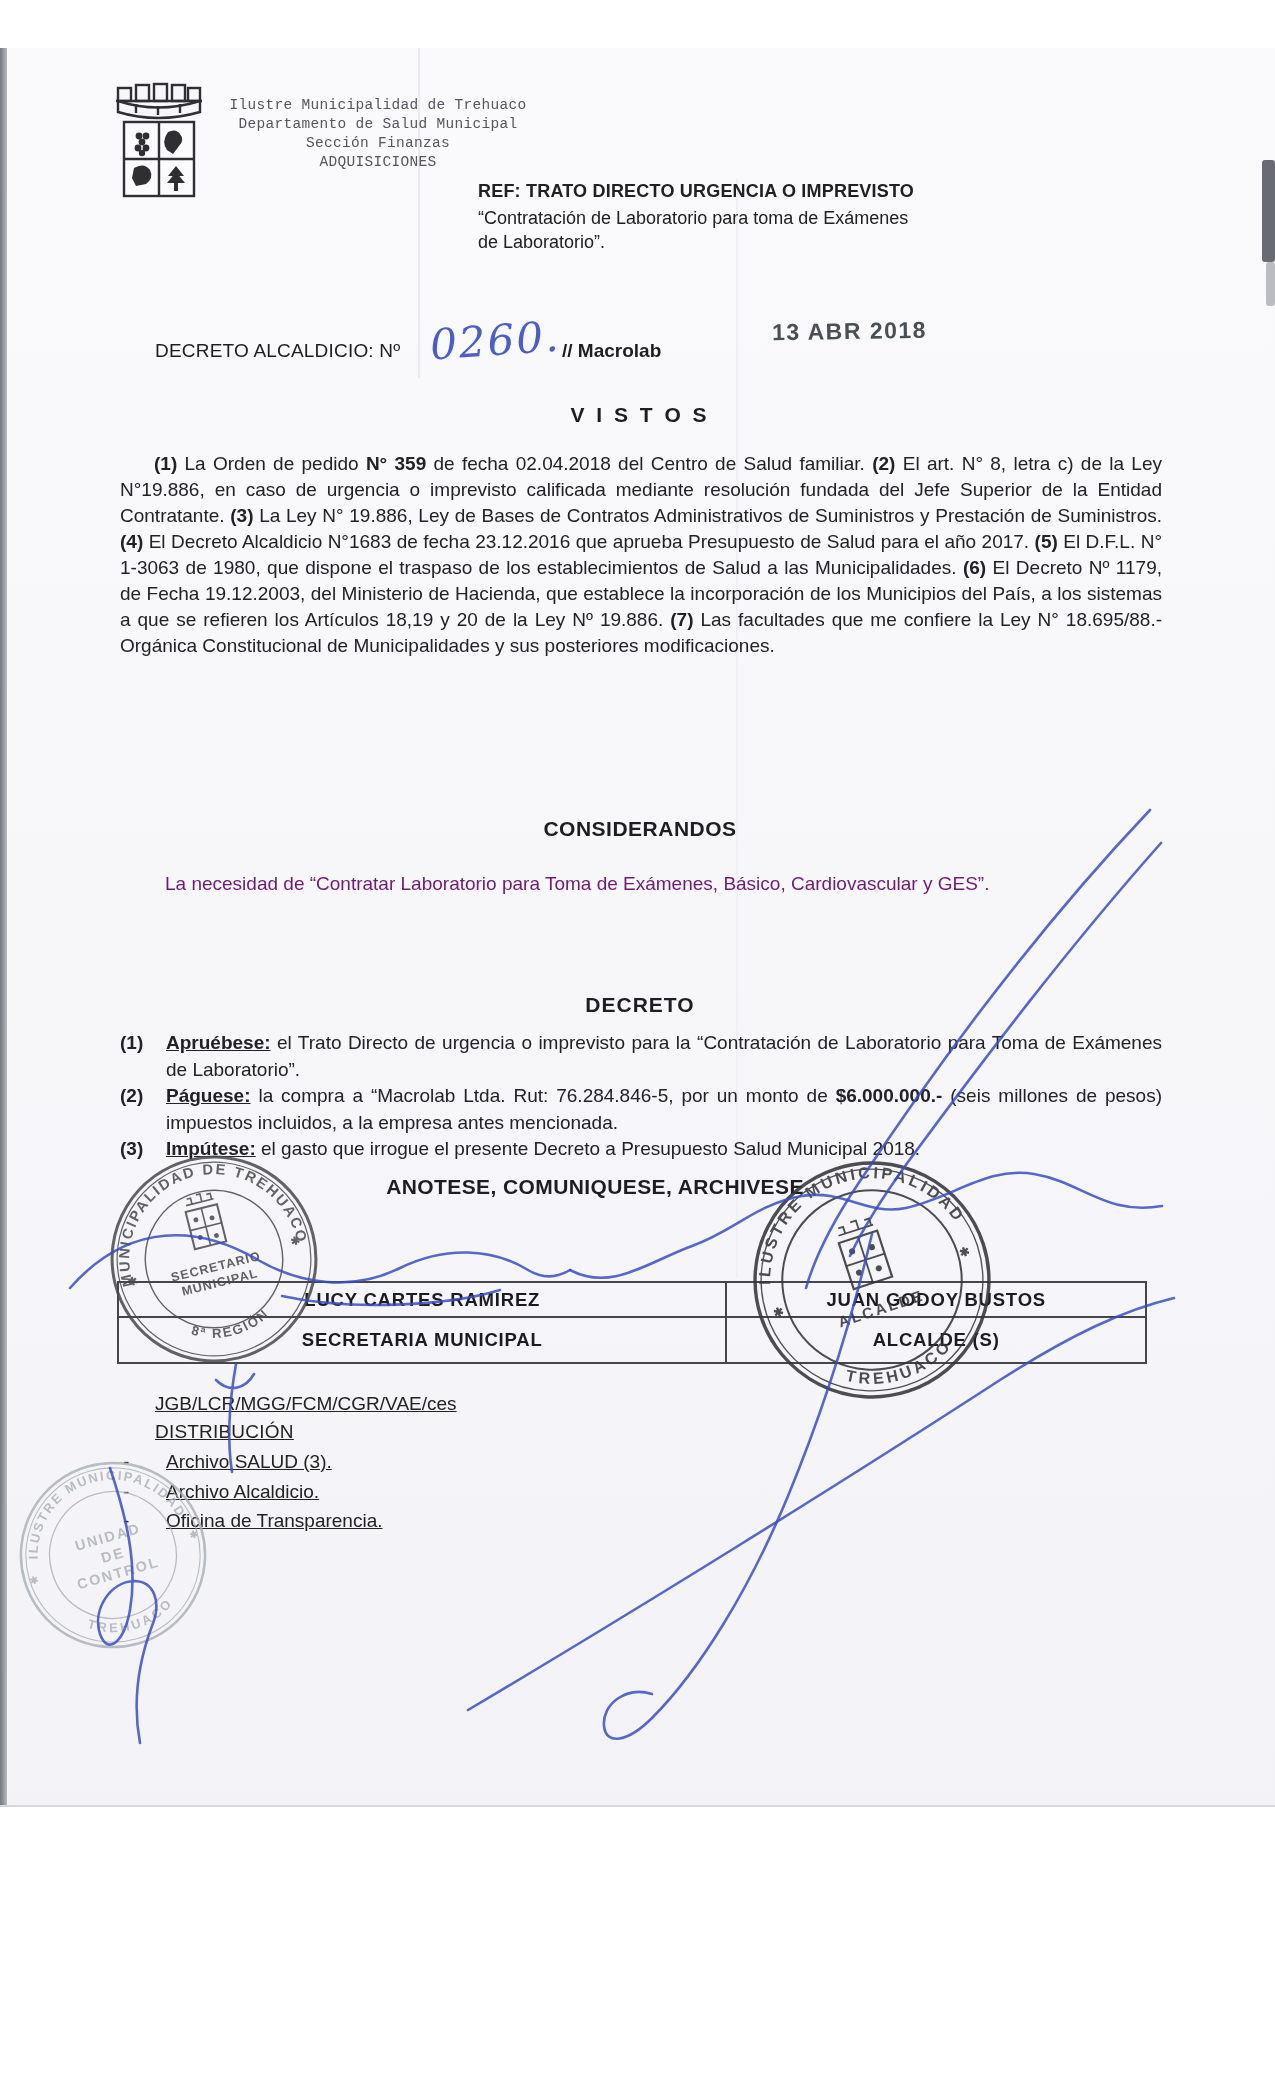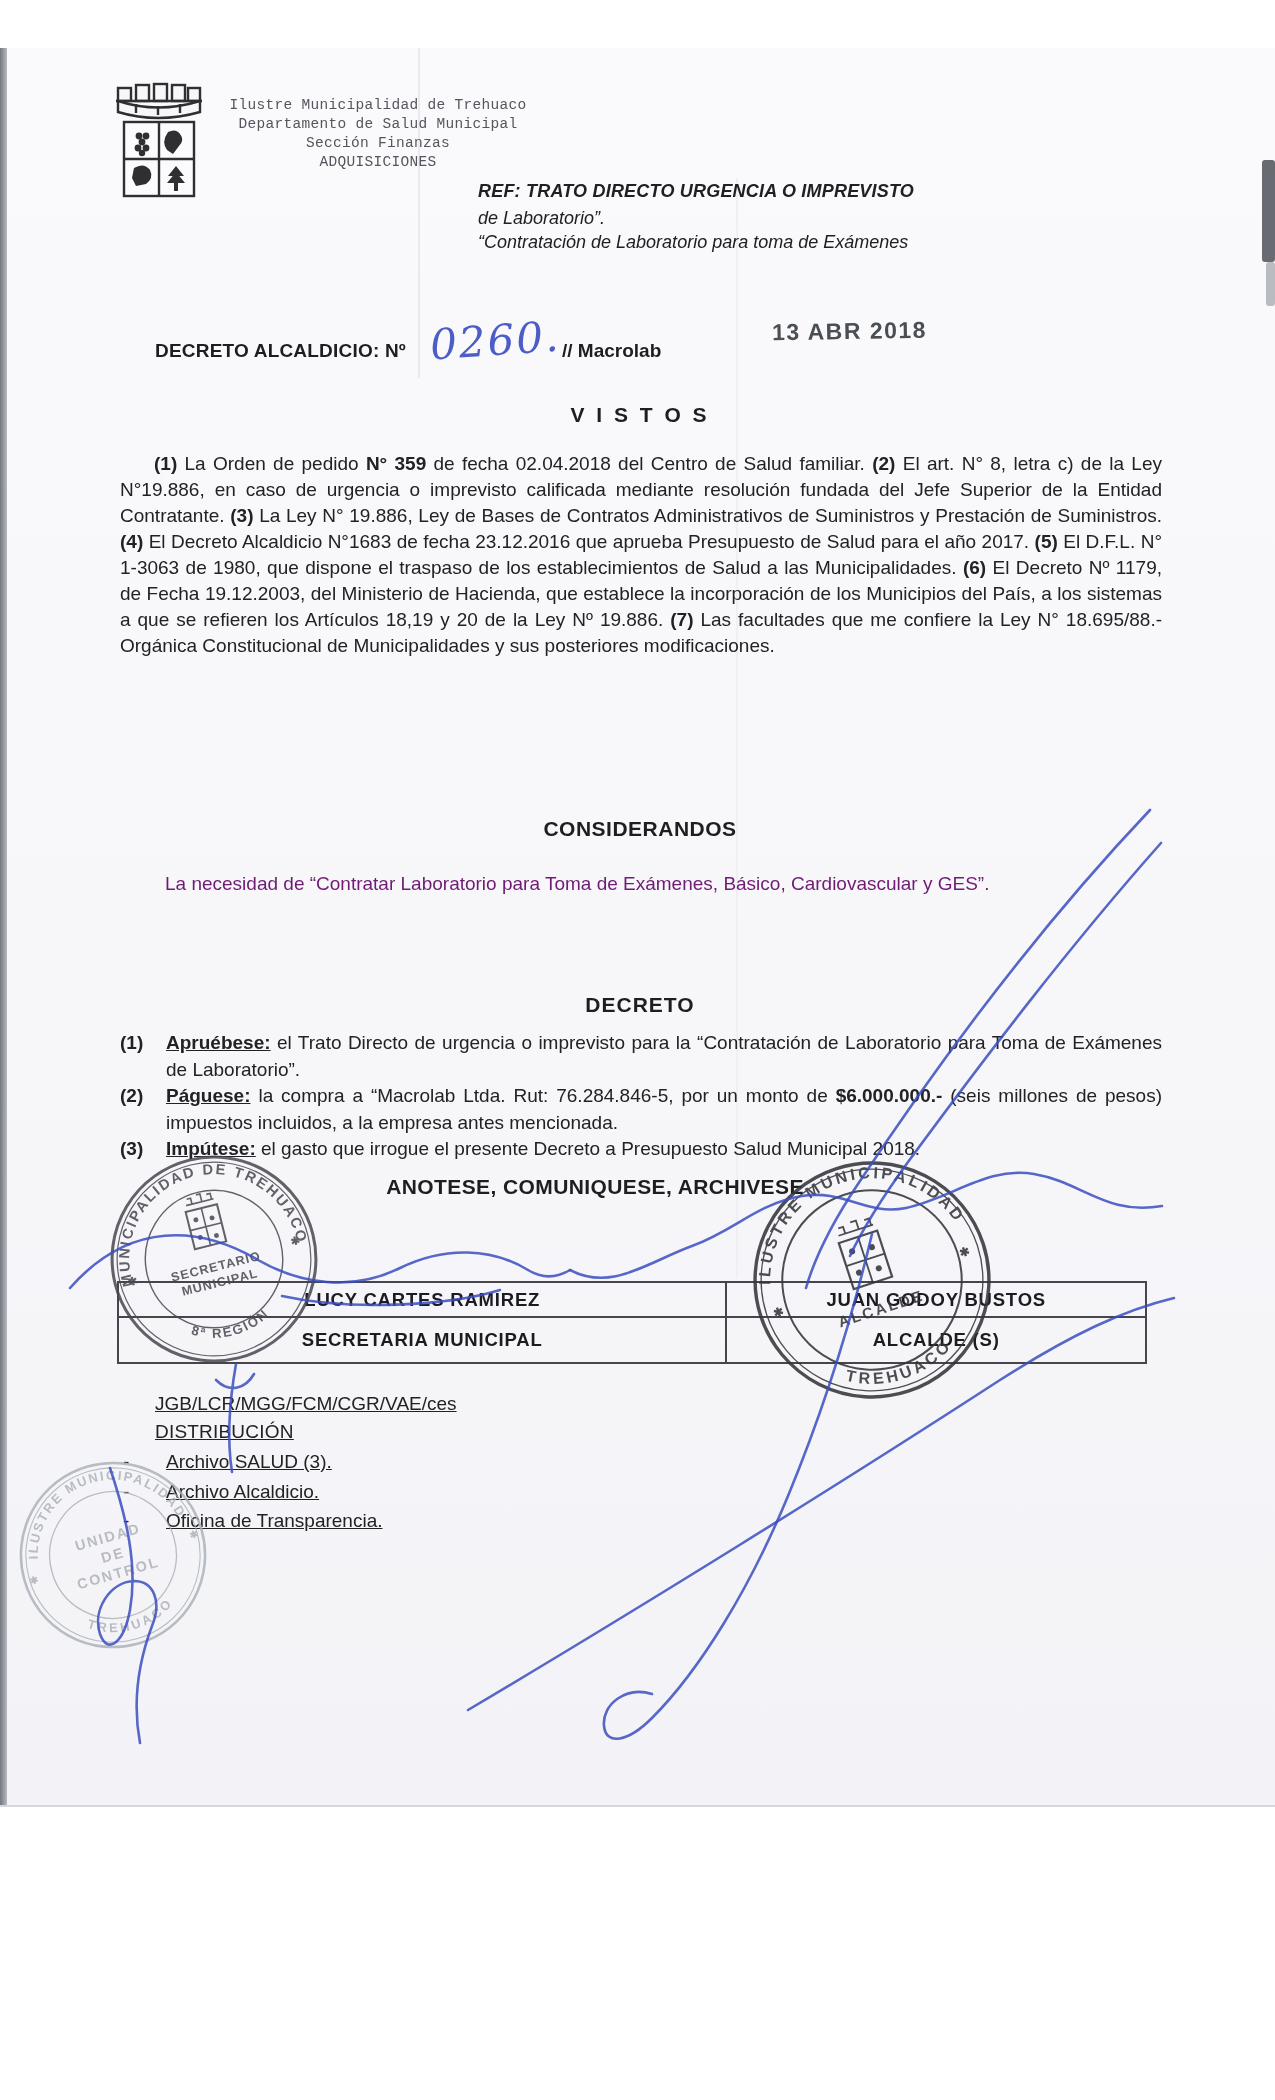--- a/index.html
+++ b/index.html
@@ -15,24 +15,24 @@
   .edge-right-tail{position:absolute;left:1266px;top:214px;width:9px;height:44px;
         background:#b9bcc2;border-radius:3px;z-index:9;}
   .crease1{position:absolute;left:418px;top:0;width:2px;height:330px;background:#e9e9ee;z-index:1;}
   .crease2{position:absolute;left:736px;top:130px;width:2px;height:1100px;background:#f0f0f4;z-index:1;}
 
   .coat{position:absolute;left:106px;top:32px;width:104px;height:124px;z-index:2;}
   .org{position:absolute;left:198px;top:48px;width:360px;text-align:center;z-index:2;
        font-family:"Liberation Mono","DejaVu Sans Mono",monospace;
        font-size:14.5px;line-height:19px;color:#54555e;letter-spacing:.3px;}
 
-  .ref{position:absolute;left:478px;top:131px;width:470px;font-size:18px;line-height:24px;color:#202024;z-index:2;font-style:italic;}
+  .ref{position:absolute;left:478px;top:131px;width:470px;font-size:18px;line-height:24px;color:#202024;z-index:2;}
   .ref .r1{font-weight:700;margin-bottom:3px;letter-spacing:.2px;}
 
-  .decree-label{position:absolute;left:155px;top:292px;font-size:19px;font-weight:700;letter-spacing:.2px;z-index:2;}
+  .decree-label{position:absolute;left:155px;top:292px;font-size:19px;font-weight:400;letter-spacing:.2px;z-index:2;}
   .decree-number{position:absolute;left:430px;top:268px;font-size:42px;font-style:italic;z-index:2;
        color:var(--ink,#3a4dc0);font-family:"DejaVu Serif",serif;letter-spacing:2px;
        transform:rotate(-4deg);opacity:.9;}
   .decree-place{position:absolute;left:562px;top:292px;font-size:19px;font-weight:700;z-index:2;}
   .date-stamp{position:absolute;left:772px;top:270px;font-size:23px;font-weight:600;letter-spacing:1.5px;
        color:#3c4147;transform:rotate(-1deg);opacity:.92;z-index:2;}
 
   .h-center{position:absolute;width:1040px;text-align:center;font-size:21px;font-weight:700;z-index:2;}
   .h-vistos{left:120px;top:338px;letter-spacing:3px;}
   .h-consid{left:120px;top:752px;letter-spacing:.5px;}
@@ -111,22 +111,22 @@
 
   <div class="org">
     <div>Ilustre Municipalidad de Trehuaco</div>
     <div>Departamento de Salud Municipal</div>
     <div>Sección Finanzas</div>
     <div>ADQUISICIONES</div>
   </div>
 
   <div class="ref">
     <div class="r1">REF: TRATO DIRECTO URGENCIA O IMPREVISTO</div>
+    <div>“Contratación de Laboratorio para toma de Exámenes</div>
     <div>de Laboratorio”.</div>
-    <div>“Contratación de Laboratorio para toma de Exámenes</div>
   </div>
 
   <span class="decree-label">DECRETO ALCALDICIO: Nº</span>
   <span class="decree-number">0260.</span>
   <span class="decree-place">// Macrolab</span>
   <span class="date-stamp">13 ABR 2018</span>
 
   <h2 class="h-center h-vistos">V I S T O S</h2>
   <p class="vistos-body"><span style="font-weight: 700;">(1)</span><span> La Orden de pedido </span><span style="font-weight: 700;">N° 359</span><span> de fecha 02.04.2018 del Centro de Salud familiar. </span><span style="font-weight: 700;">(2)</span><span> El art. N° 8, letra c) de la Ley N°19.886, en caso de urgencia o imprevisto calificada mediante resolución fundada del Jefe Superior de la Entidad Contratante. </span><span style="font-weight: 700;">(3)</span><span> La Ley N° 19.886, Ley de Bases de Contratos Administrativos de Suministros y Prestación de Suministros. </span><span style="font-weight: 700;">(4)</span><span> El Decreto Alcaldicio N°1683 de fecha 23.12.2016 que aprueba Presupuesto de Salud para el año 2017. </span><span style="font-weight: 700;">(5)</span><span> El D.F.L. N° 1-3063 de 1980, que dispone el traspaso de los establecimientos de Salud a las Municipalidades. </span><span style="font-weight: 700;">(6)</span><span> El Decreto Nº 1179, de Fecha 19.12.2003, del Ministerio de Hacienda, que establece la incorporación de los Municipios del País, a los sistemas a que se refieren los Artículos 18,19 y 20 de la Ley Nº 19.886. </span><span style="font-weight: 700;">(7)</span><span> Las facultades que me confiere la Ley N° 18.695/88.-  Orgánica Constitucional de Municipalidades y sus posteriores modificaciones.</span></p>
 

